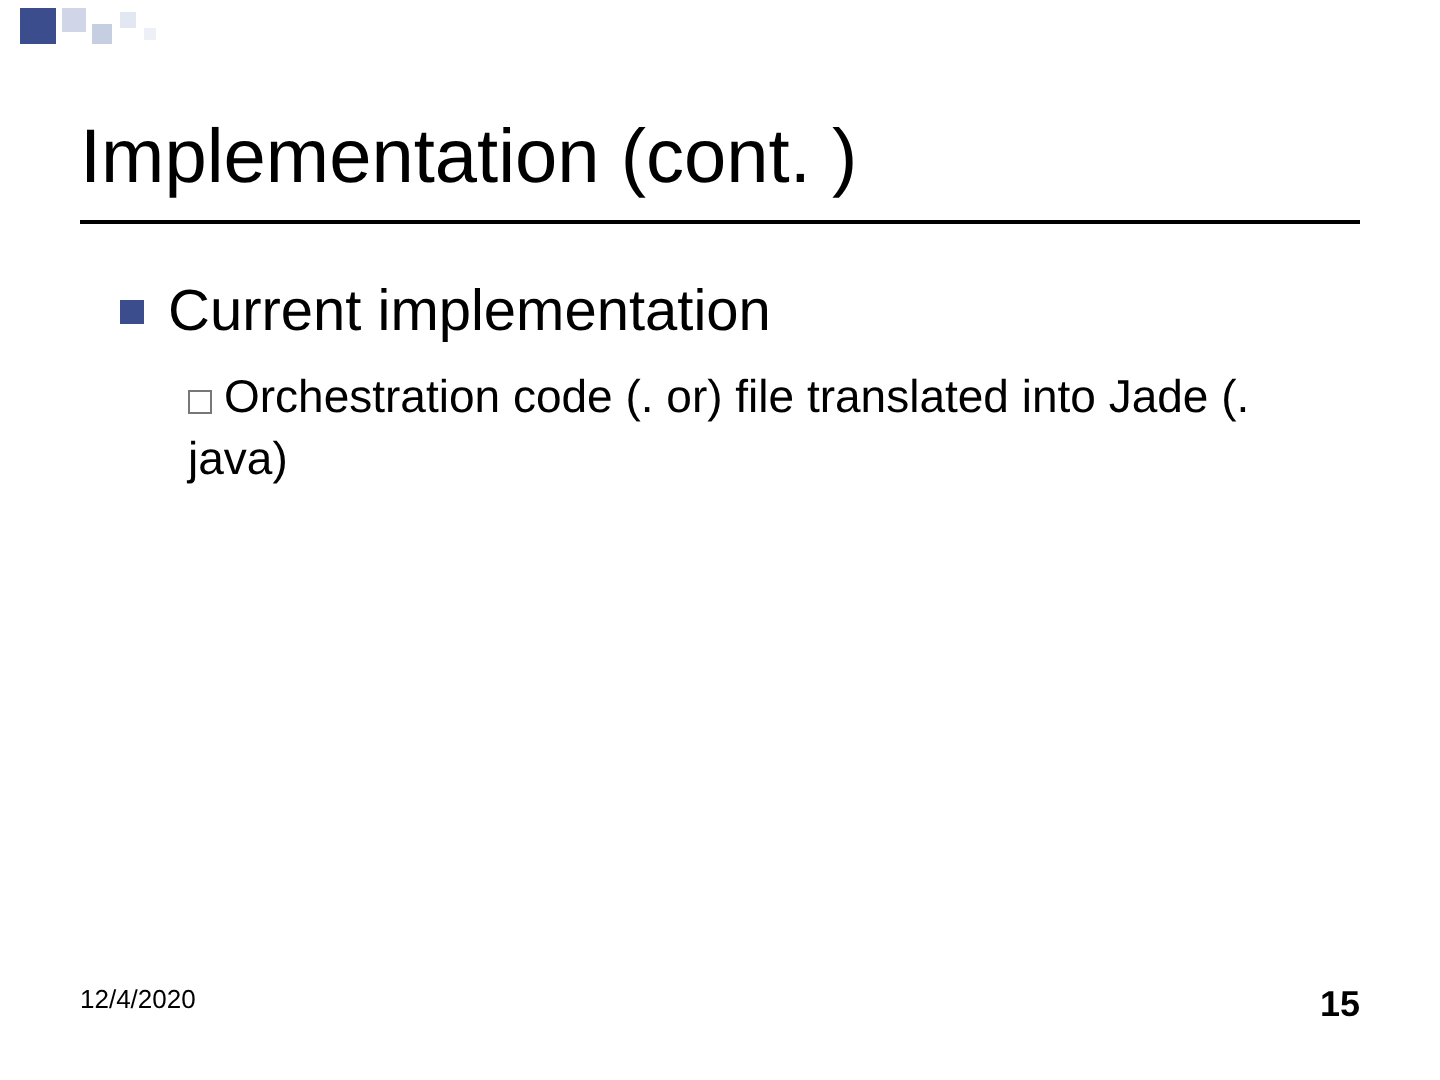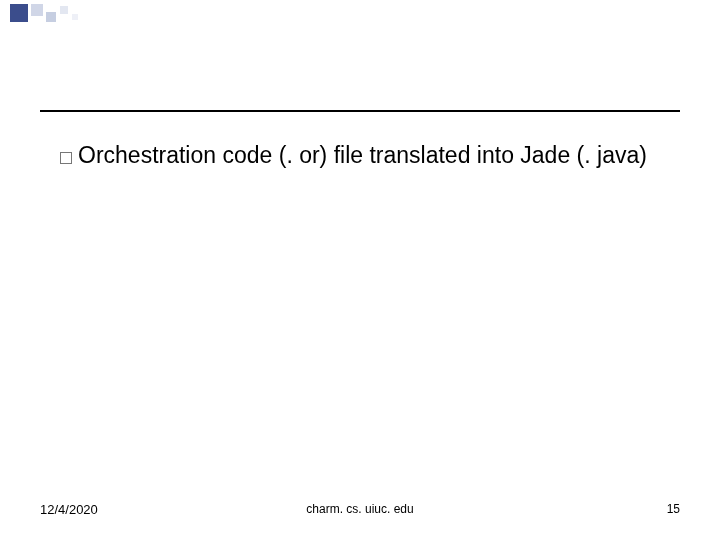--- a/index.html
+++ b/index.html
@@ -17,51 +17,55 @@
   .rule { position: absolute; left: 40px; right: 40px; top: 110px; height: 2px; background: #000; }
 
   .title { position: absolute; left: 40px; top: 58px; font-size: 38px; font-weight: 400; }
 
   .body { position: absolute; left: 60px; top: 140px; right: 40px; }
 
   .l1 { display: flex; align-items: flex-start; margin-bottom: 10px; }
   .l1 .bullet { width: 12px; height: 12px; background: #3b4d8c; margin-top: 10px; margin-right: 12px; flex: 0 0 auto; }
   .l1 .text { font-size: 29px; }
 
-  .l2 { font-size: 23px; line-height: 1.35; margin-bottom: 4px; }
+  .l2 { margin-left: 34px; font-size: 23px; line-height: 1.35; margin-bottom: 4px; }
   .l2 .box { display: inline-block; width: 12px; height: 12px; border: 1.5px solid #777; margin-right: 6px; vertical-align: -1px; }
 
-  .footer { position: absolute; left: 0; right: 0; bottom: 18px; height: 20px; }
+  .footer { position: absolute; left: 0; right: 0; bottom: 28px; height: 20px; }
   .footer .date { position: absolute; left: 40px; font-size: 13px; }
   .footer .url  { position: absolute; left: 0; right: 0; text-align: center; font-size: 12px; }
-  .footer .pnum { position: absolute; right: 40px; font-size: 12px; font-weight: normal; }
+  .footer .pnum { position: absolute; right: 40px; font-size: 18px; font-weight: bold; }
 </style>
 </head>
 <body>
 
 <div class="slide">
 
   <div class="deco">
     <div class="sq big"></div>
     <div class="sq med1"></div>
     <div class="sq med2"></div>
     <div class="sq sm1"></div>
     <div class="sq sm2"></div>
   </div>
 
+  <div class="title">Implementation (cont. )</div>
   <div class="rule"></div>
 
   <div class="body">
 
+    <div class="l1">
+      <div class="bullet"></div>
+      <div class="text">Current implementation</div>
+    </div>
 
     <div class="l2">
       <span class="box"></span><span>Orchestration</span><span> code (. or) file translated into Jade (. java)</span>
     </div>
 
   </div>
 
   <div class="footer">
     <div class="date">12/4/2020</div>
-    <div class="url">charm. cs. uiuc. edu</div>
     <div class="pnum">15</div>
   </div>
 
 </div>
 
 </body></html>

